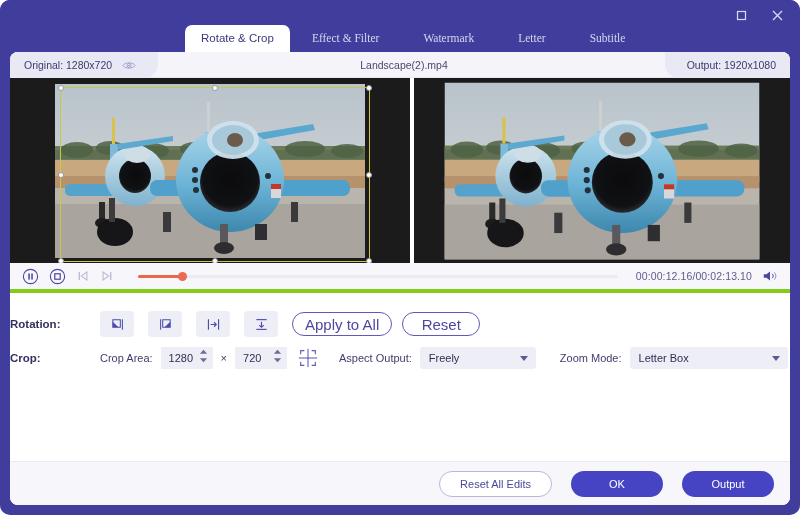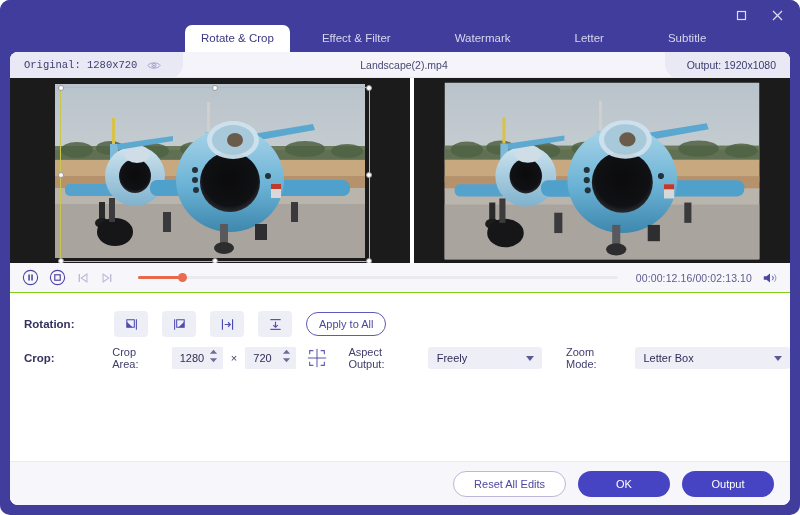--- a/index.html
+++ b/index.html
@@ -47,21 +47,21 @@
     color: #d8d6ee;
     white-space: nowrap;
     cursor: pointer;
   }
   .tab.active {
     background: #ffffff;
     color: #3a3880;
     border-radius: 7px 7px 0 0;
     font-weight: normal;
   }
-  .tab:not(.active) { padding: 0 32px; }
+  .tab:not(.active) { padding: 0 22px; font-family: Liberation Serif, serif; }
 
   
   .dialog {
     position: absolute; left: 10px; top: 52px;
     width: 780px; height: 453px;
     background: #ffffff;
     border-radius: 8px;
     overflow: hidden;
   }
 
@@ -73,21 +73,20 @@
     display: flex; align-items: center;
     border-bottom: 1px solid #e7e7f2;
   }
   .info-left {
     position: absolute; left: 0; top: 0; height: 26px;
     display: flex; align-items: center; gap: 10px;
     padding-left: 14px;
     padding-right: 22px;
     background: #e9e9f5;
     border-radius: 0 0 14px 0;
-    font-family: Liberation Mono, monospace;
   }
   .info-left .lbl { font-size: 10.5px; color: #3d3b6e; }
   .eye-icon { display: flex; align-items: center; opacity: .55; cursor: pointer; }
   .info-center {
     position: absolute; left: 8px; right: 0; text-align: center;
     font-size: 10.5px; color: #4a4872;
   }
   .info-right {
     position: absolute; right: 0; top: 0; height: 26px;
     display: flex; align-items: center;
@@ -145,21 +144,21 @@
   .h-bc { left: 50%;   bottom: -3px; margin-left: -3px; }
   .h-br { right: -3px; bottom: -3px; }
 
   
   .player {
     position: relative;
     height: 30px;
     background: #f7f7fb;
     display: flex; align-items: center;
     padding: 0 12px;
-    border-bottom: 1px solid #84cc16;
+    border-bottom: 4px solid #84cc16;
   }
   .pbtn {
     display: flex; align-items: center; justify-content: center;
     cursor: pointer; color: #4a47a3;
   }
   .pbtn.small { color: #b9b8d4; }
   .ctrl-group { display: flex; align-items: center; gap: 10px; }
   .seek-wrap {
     flex: 1;
     margin: 0 18px 0 24px;
@@ -182,41 +181,41 @@
     cursor: pointer;
   }
   .time-label {
     font-size: 10.5px; color: #5d5b8f;
     letter-spacing: .1px; white-space: nowrap;
   }
   .vol-icon { margin-left: 10px; display: flex; align-items: center; color: #4a47a3; cursor: pointer; }
 
   
   .settings { padding: 14px 0 0 0; background: #fff; height: 211px; }
-  .row { display: flex; align-items: center; height: 34px; padding-left: 14px; }
+  .row { display: flex; align-items: center; height: 34px; }
   .row-label {
     font-size: 11.5px; font-weight: bold; color: #33315e;
     width: 90px;
   }
   .rot-btn {
     width: 34px; height: 26px;
     background: #eeeef7;
     border-radius: 4px;
     display: flex; align-items: center; justify-content: center;
     margin-right: 14px;
     cursor: pointer;
     color: #4d4ab0;
   }
   .pill-btn {
     height: 24px; min-width: 78px;
     border: 1px solid #5d5ab8;
     border-radius: 13px;
     background: #fff;
     color: #4b489e;
-    font-size: 11px;
+    font-size: 15px;
     display: flex; align-items: center; justify-content: center;
     cursor: pointer;
     margin-right: 10px;
     padding: 0 12px;
   }
   .crop-sub-label { font-size: 11px; color: #3f3d6b; margin-right: 8px; }
   .spin {
     position: relative;
     width: 52px; height: 22px;
     background: #eeeef7;
@@ -253,21 +252,21 @@
     border-top: 5px solid #5c5a92;
   }
 
   
   .footer {
     position: absolute; left: 0; bottom: 0;
     width: 780px; height: 44px;
     background: #f6f6fb;
     border-top: 1px solid #eaeaf3;
     display: flex; align-items: center; justify-content: flex-end;
-    gap: 12px;
+    gap: 19px;
     padding-right: 16px;
   }
   .btn {
     height: 26px;
     border-radius: 13px;
     font-size: 11px;
     display: flex; align-items: center; justify-content: center;
     cursor: pointer;
     padding: 0 20px;
   }
@@ -549,20 +548,23 @@
           <svg width="15" height="15" viewBox="0 0 16 16">
             <path d="M2.5 2.8 L13.5 2.8" stroke="#4d4ab0" stroke-width="1.2"></path>
             <path d="M2.5 13.2 L13.5 13.2" stroke="#4d4ab0" stroke-width="1.2"></path>
             <path d="M8 5 L8 11 M5.6 8.6 L8 11 L10.4 8.6" fill="none" stroke="#4d4ab0" stroke-width="1.2"></path>
           </svg>
         </div>
 
         <div class="pill-btn">
             <span>Apply to All</span>
           </div>
+        <div class="pill-btn">
+            <span>Reset</span>
+          </div>
       </div>
 
       <div class="row">
         <div class="row-label">Crop:</div>
 
         <span class="crop-sub-label">Crop Area:</span>
 
         <div class="spin">
           <span>1280</span>
           <span class="spin-arrows">

